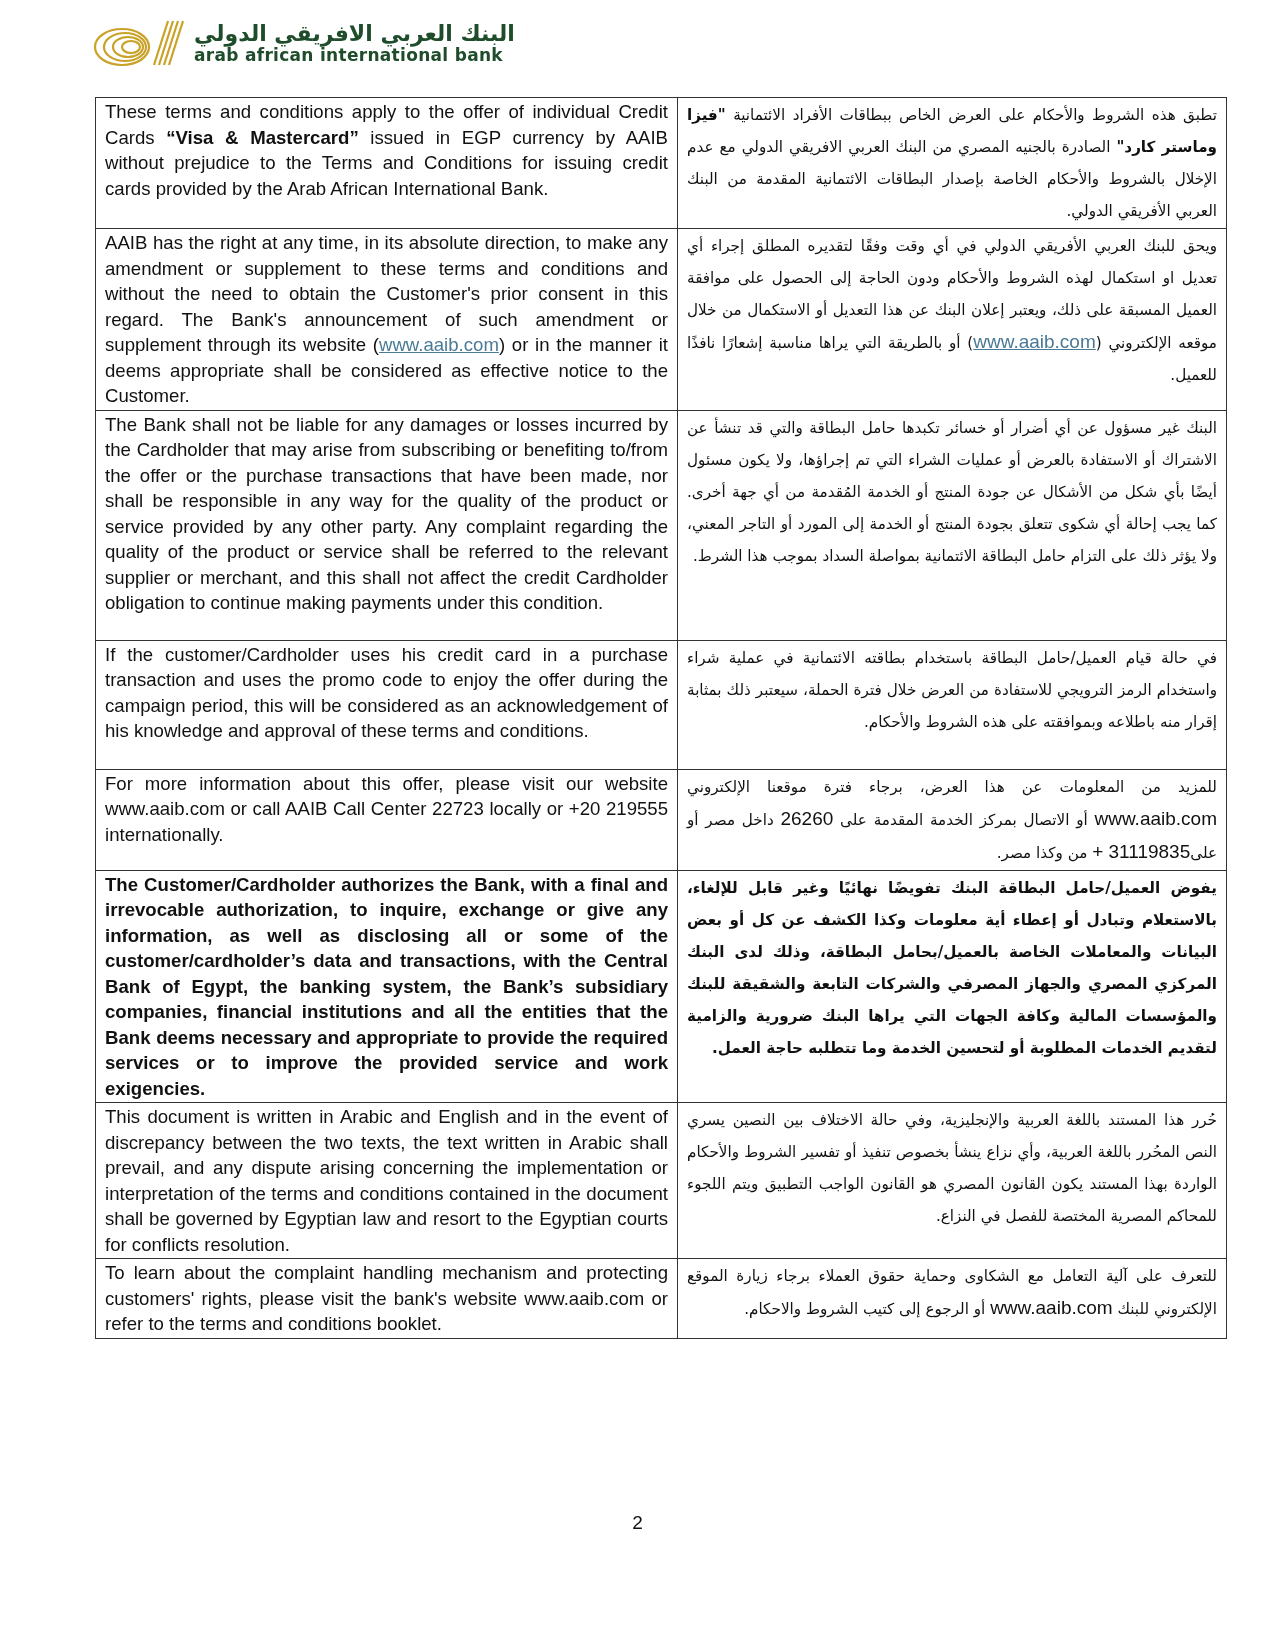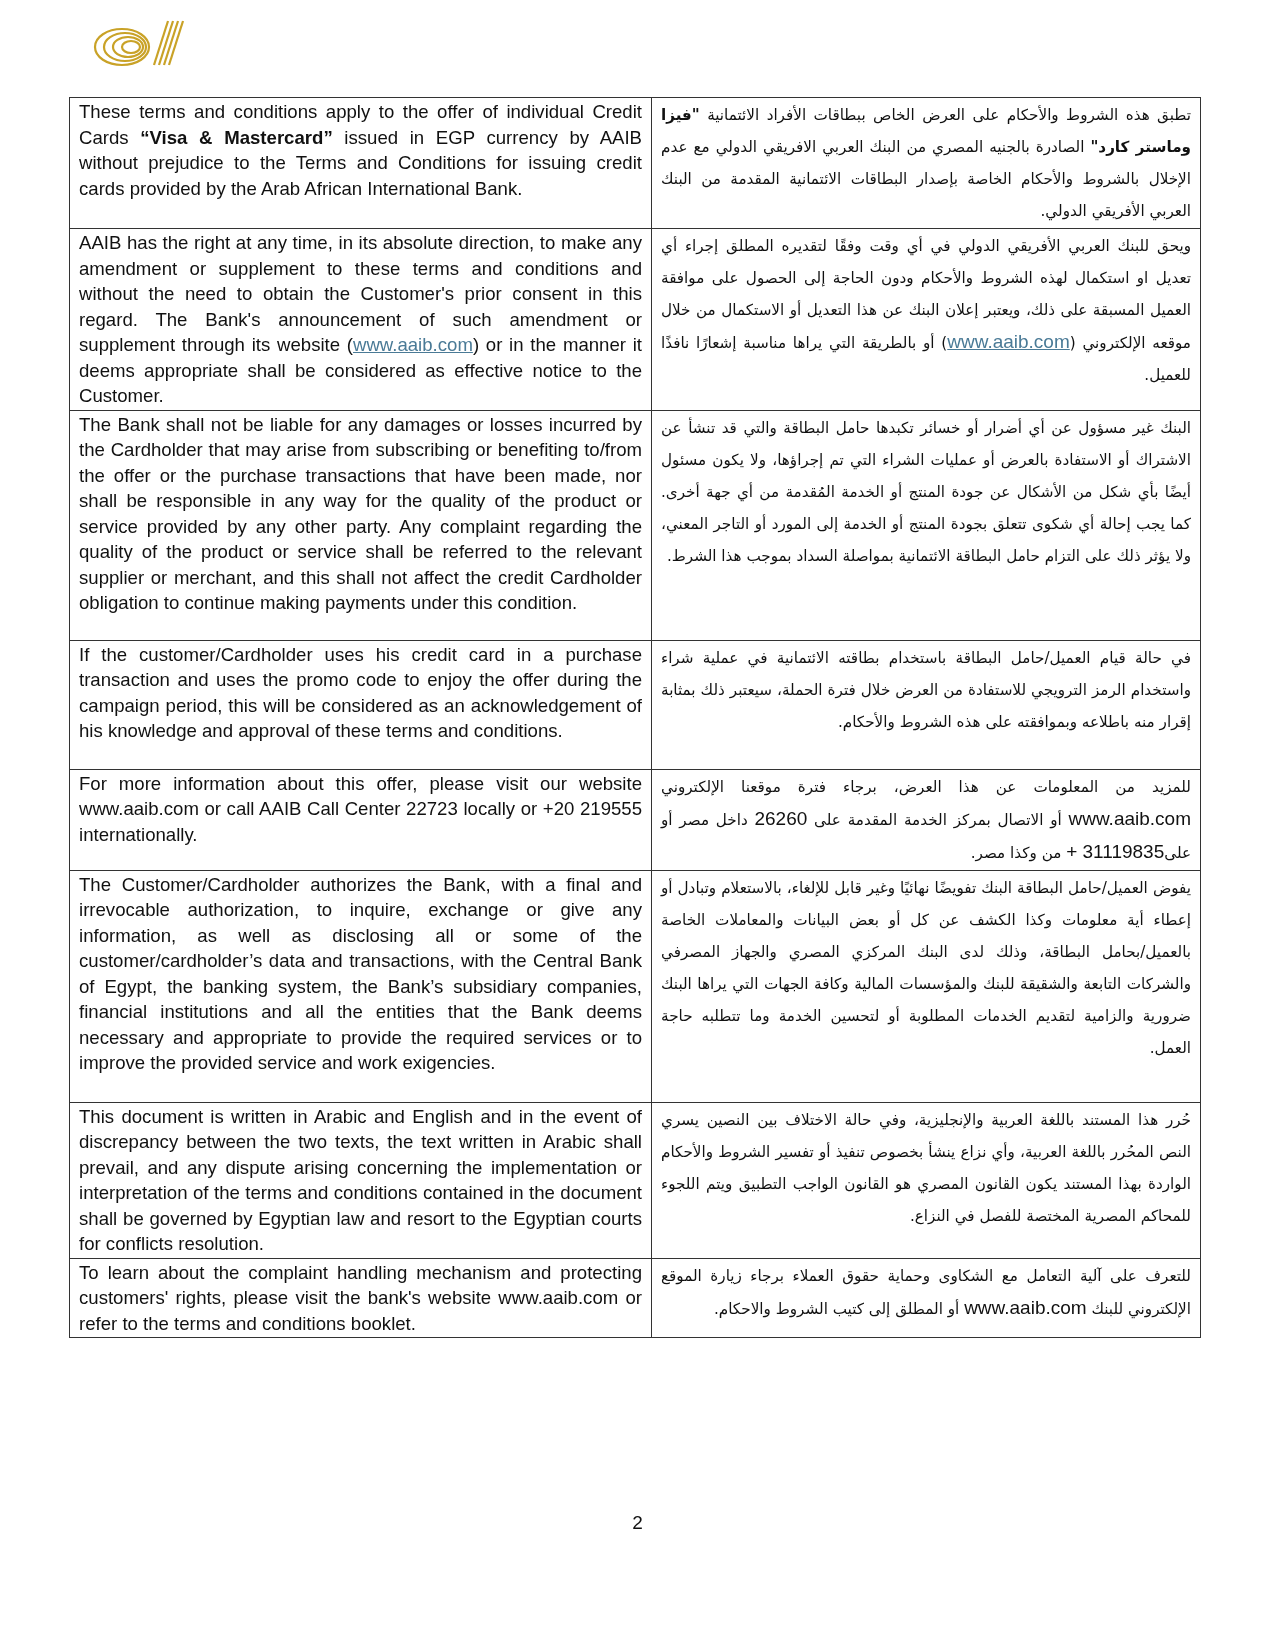--- a/index.html
+++ b/index.html
@@ -3,49 +3,53 @@
 <meta charset="utf-8">
 <style>
   html, body { margin: 0; padding: 0; background: #ffffff; }
   body { width: 1275px; height: 1650px; position: relative; overflow: hidden; font-family: "Liberation Sans", sans-serif; color: #111; }
   .header { position: absolute; left: 92px; top: 14px; height: 58px; display: flex; align-items: center; }
   .logo-mark { width: 96px; height: 56px; }
   .logo-text { margin-left: 6px; display: flex; flex-direction: column; line-height: 1; }
   .logo-ar { font-family: "DejaVu Sans", sans-serif; font-size: 22px; color: #1f4d2b; font-weight: bold; direction: rtl; text-align: left; letter-spacing: 0px; }
   .logo-en { font-family: "DejaVu Sans", sans-serif; font-size: 17px; color: #1f4d2b; font-weight: bold; margin-top: 2px; letter-spacing: 0.3px; }
 
-  table.terms { position: absolute; left: 69px; top: 97px; width: 1130px; border-collapse: collapse; table-layout: fixed; }
+  table.terms { position: absolute; left: 95px; top: 97px; width: 1130px; border-collapse: collapse; table-layout: fixed; }
   table.terms td { border: 1.3px solid #333; vertical-align: top; padding: 1px 9px 1px 9px; }
   td.en { width: 563px; font-family: "Liberation Sans", sans-serif; font-size: 18.6px; line-height: 25.5px; text-align: justify; color: #111; }
   td.ar { width: 530px; font-family: "DejaVu Sans", sans-serif; font-size: 15.2px; line-height: 32px; direction: rtl; text-align: justify; color: #111; }
   td.ar .arw { font-family: "Liberation Sans", sans-serif; font-size: 19px; }
   .link { color: #4a7a96; text-decoration: underline; }
   b { font-weight: bold; }
 
   tr.r1 { height: 103px; } tr.r2 { height: 181px; } tr.r3 { height: 230px; } tr.r4 { height: 129px; }
-  tr.r5 { height: 76px; } tr.r6 { height: 232px; } tr.r7 { height: 152px; } tr.r8 { height: 76px; }
+  tr.r5 { height: 76px; } tr.r6 { height: 232px; font-weight: bold; } tr.r7 { height: 152px; } tr.r8 { height: 76px; }
 
   .page-num { position: absolute; left: 0; width: 1275px; top: 1512px; text-align: center; font-family: "Liberation Sans", sans-serif; font-size: 19px; color: #111; }
 </style>
 </head>
 <body>
 
 <div class="header">
   <svg class="logo-mark" viewBox="0 0 96 56">
     <g fill="none" stroke="#c9a227" stroke-width="2.2">
       <ellipse cx="30" cy="32" rx="27" ry="18"></ellipse>
       <ellipse cx="33" cy="32" rx="21" ry="14"></ellipse>
       <ellipse cx="36" cy="32" rx="15" ry="10"></ellipse>
       <ellipse cx="39" cy="32" rx="9" ry="6"></ellipse>
       <line x1="62" y1="50" x2="76" y2="6"></line>
       <line x1="67" y1="50" x2="81" y2="6"></line>
       <line x1="72" y1="50" x2="86" y2="6"></line>
       <line x1="77" y1="50" x2="91" y2="6"></line>
     </g>
   </svg>
+  <div class="logo-text">
+    <span class="logo-ar">البنك العربي الافريقي الدولي</span>
+    <span class="logo-en">arab african international bank</span>
+  </div>
 </div>
 
 <table class="terms">
   <tbody>
     <tr class="r1">
       <td class="en"><span>These terms and conditions apply to the offer of individual Credit Cards </span><b>“Visa &amp; Mastercard”</b><span> issued in EGP currency by AAIB without prejudice to the Terms and Conditions for issuing credit cards provided by the Arab African International Bank.</span></td>
       <td class="ar"><span>تطبق هذه الشروط والأحكام على العرض الخاص ببطاقات الأفراد الائتمانية </span><b>"فيزا وماستر كارد"</b><span> الصادرة بالجنيه المصري من البنك العربي الافريقي الدولي مع عدم الإخلال بالشروط والأحكام الخاصة بإصدار البطاقات الائتمانية المقدمة من البنك العربي الأفريقي الدولي.</span></td>
     </tr>
     <tr class="r2">
       <td class="en"><span>AAIB has the right at any time, in its absolute direction, to make any amendment or supplement to these terms and conditions and without the need to obtain the Customer's prior consent in this regard. The Bank's announcement of such amendment or supplement through its website (</span><span class="link">www.aaib.com</span><span>) or in the manner it deems appropriate shall be considered as effective notice to the Customer.</span></td>
@@ -66,18 +70,18 @@
     <tr class="r6">
       <td class="en">The Customer/Cardholder authorizes the Bank, with a final and irrevocable authorization, to inquire, exchange or give any information, as well as disclosing all or some of the customer/cardholder’s data and transactions, with the Central Bank of Egypt, the banking system, the Bank’s subsidiary companies, financial institutions and all the entities that the Bank deems necessary and appropriate to provide the required services or to improve the provided service and work exigencies.</td>
       <td class="ar">يفوض العميل/حامل البطاقة البنك تفويضًا نهائيًا وغير قابل للإلغاء، بالاستعلام وتبادل أو إعطاء أية معلومات وكذا الكشف عن كل أو بعض البيانات والمعاملات الخاصة بالعميل/بحامل البطاقة، وذلك لدى البنك المركزي المصري والجهاز المصرفي والشركات التابعة والشقيقة للبنك والمؤسسات المالية وكافة الجهات التي يراها البنك ضرورية والزامية لتقديم الخدمات المطلوبة أو لتحسين الخدمة وما تتطلبه حاجة العمل.</td>
     </tr>
     <tr class="r7">
       <td class="en">This document is written in Arabic and English and in the event of discrepancy between the two texts, the text written in Arabic shall prevail, and any dispute arising concerning the implementation or interpretation of the terms and conditions contained in the document shall be governed by Egyptian law and resort to the Egyptian courts for conflicts resolution.</td>
       <td class="ar">حُرر هذا المستند باللغة العربية والإنجليزية، وفي حالة الاختلاف بين النصين يسري النص المحُرر باللغة العربية، وأي نزاع ينشأ بخصوص تنفيذ أو تفسير الشروط والأحكام الواردة بهذا المستند يكون القانون المصري هو القانون الواجب التطبيق ويتم اللجوء للمحاكم المصرية المختصة للفصل في النزاع.</td>
     </tr>
     <tr class="r8">
       <td class="en">To learn about the complaint handling mechanism and protecting customers' rights, please visit the bank's website www.aaib.com or refer to the terms and conditions booklet.</td>
-      <td class="ar"><span>للتعرف على آلية التعامل مع الشكاوى وحماية حقوق العملاء برجاء زيارة الموقع الإلكتروني للبنك </span><span class="arw">www.aaib.com</span><span> أو المطلق إلى كتيب الشروط والاحكام.</span></td>
+      <td class="ar"><span>للتعرف على آلية التعامل مع الشكاوى وحماية حقوق العملاء برجاء زيارة الموقع الإلكتروني للبنك </span><span class="arw">www.aaib.com</span><span> أو الرجوع إلى كتيب الشروط والاحكام.</span></td>
     </tr>
   </tbody>
 </table>
 
 <div class="page-num">2</div>
 
 </body></html>

